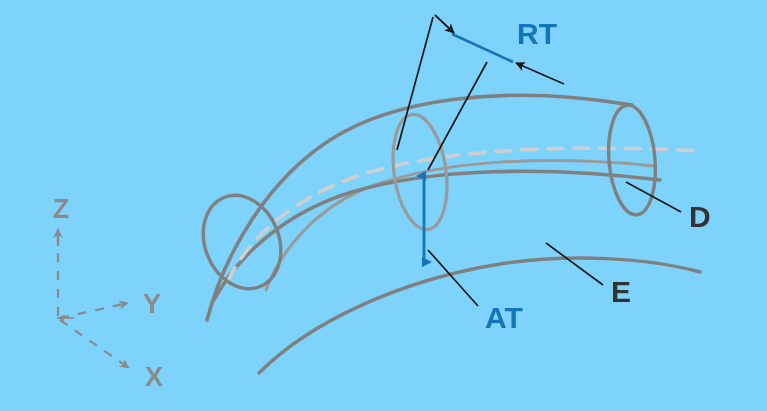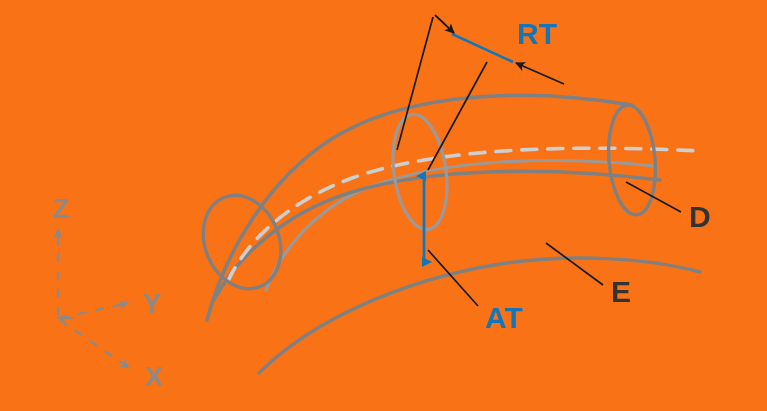--- a/index.html
+++ b/index.html
@@ -10,21 +10,21 @@
   body {
     width: 767px;
     height: 411px;
     overflow: hidden;
     font-family: "Liberation Sans", sans-serif;
   }
   #diagram-root {
     position: relative;
     width: 767px;
     height: 411px;
-    background: #f97316;
+    background: #7dd3fc;
   }
   svg#scene {
     position: absolute;
     left: 0;
     top: 0;
     width: 767px;
     height: 411px;
     display: block;
   }
   .lbl {

